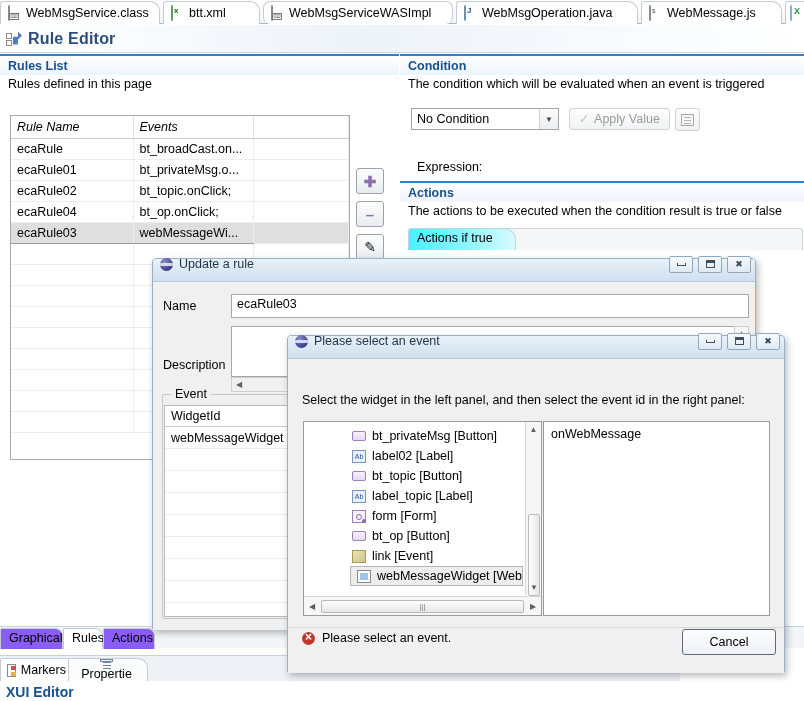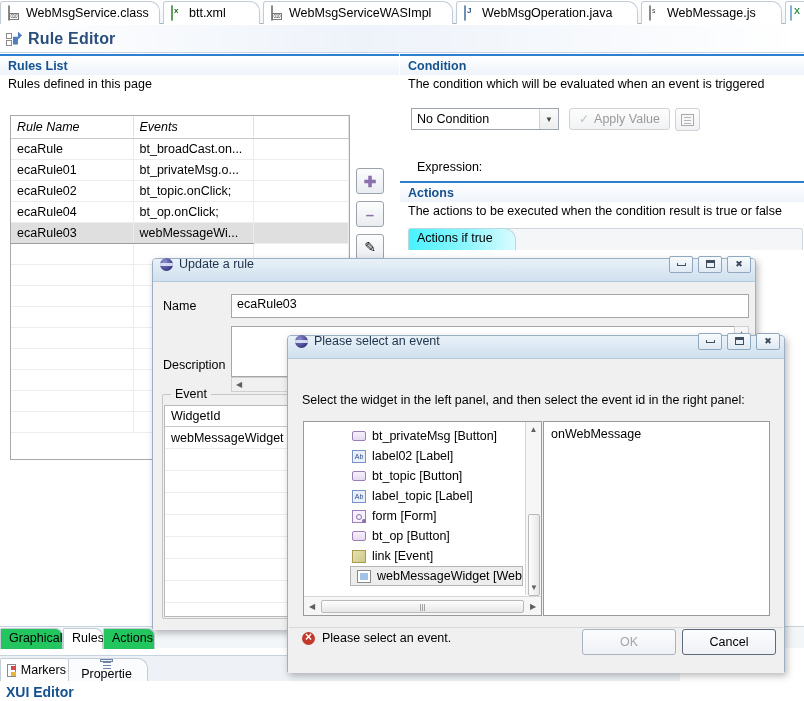--- a/index.html
+++ b/index.html
@@ -181,21 +181,21 @@
   }
   .atab-rest { position:absolute; left:96px; right:1px; top:0; height:22px;
                background:#f4f6f8; border:1px solid #cfd6de; border-bottom:none;
                border-radius: 0 3px 0 0; }
 
   
   .bottom-tabs { position:absolute; left:0; top:626px; width:804px; height:22px;
                  border-top:1px solid #c8d2dd; background:#f3f6f9; }
   .btab { position:absolute; top:1px; height:21px; padding:2px 8px 0 8px;
           font-size:12.5px; border:1px solid #c4ccd6; border-bottom:none;
-          background:#22c55e; border-radius:2px 8px 0 0; }
+          background:#8b5cf6; border-radius:2px 8px 0 0; }
   .btab.active { background:#ffffff; }
 
   .view-tabs { position:absolute; left:0; top:655px; width:680px; height:26px;
                border-top:1px solid #c8d2dd; background:#eef2f7; }
   .vtab { position:absolute; top:2px; height:23px;
           display:flex; align-items:center; gap:5px;
           padding:0 9px 0 6px; font-size:12.5px;
           border:1px solid #c4ccd6; border-bottom:none;
           border-radius:2px 10px 0 0; background:#fbfcfd; }
   .vtab.active { background:#ffffff; }
@@ -325,21 +325,21 @@
 
   <div class="tabbar">
     <div class="etab" style="left:0px;width:160px;">
       <span class="tabico"><span class="ico-class"></span></span>
       <span>WebMsgService.class</span>
     </div>
     <div class="etab" style="left:163px;width:97px;">
       <span class="tabico"><span class="ico-xml"></span></span>
       <span>btt.xml</span>
     </div>
-    <div class="etab" style="left:263px;width:190px;">
+    <div class="etab" style="left:263px;width:190px;border-radius:7px;">
       <span class="tabico"><span class="ico-class"></span></span>
       <span>WebMsgServiceWASImpl</span>
     </div>
     <div class="etab" style="left:456px;width:182px;">
       <span class="tabico"><span class="ico-java"></span></span>
       <span>WebMsgOperation.java</span>
     </div>
     <div class="etab" style="left:641px;width:141px;">
       <span class="tabico"><span class="ico-js"></span></span>
       <span>WebMessage.js</span>
@@ -653,22 +653,19 @@
         </div>
       </div>
 
       <div class="sepline" style="top:268px;"></div>
 
       <div class="status-row">
         <span class="err-ico"></span>
         <span>Please select an event.</span>
       </div>
 
-      <div class="dbtn disabled" style="left:294px;top:270px;">
-        <span>OK</span>
-      </div>
       <div class="dbtn default" style="left:394px;top:270px;">
         <span>Cancel</span>
       </div>
     </div>
   </div>
 
 </div>
 
 </body></html>

